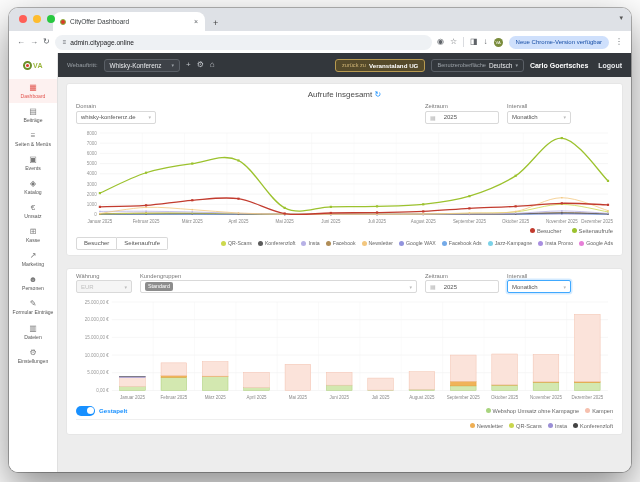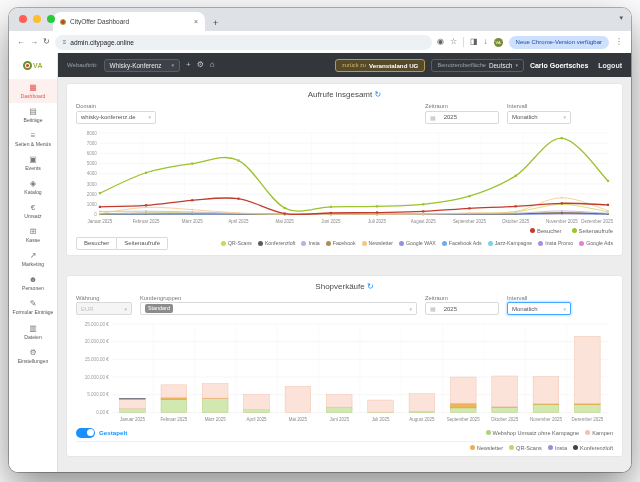--- a/index.html
+++ b/index.html
@@ -43,21 +43,21 @@
 .username{color:#fff;font-size:7px;font-weight:bold;white-space:nowrap}
 .logout{color:#e8eaed;font-size:7px;font-weight:bold;margin-left:4px}
 
 .appbody{flex:1;display:flex;background:#ededed;overflow:hidden}
 .sidebar{width:49px;background:#fff;border-right:1px solid #e0e0e0;padding-top:2px;flex:0 0 auto}
 .sb-item{display:flex;flex-direction:column;align-items:center;gap:1px;padding:4.5px 1px;cursor:pointer}
 .sb-ico{font-size:8px;color:#7a7a7a;line-height:1}
 .sb-lbl{font-size:5.1px;color:#555;text-align:center;line-height:1.2}
 .sb-item.active{background:#fdf1f0}
 .sb-item.active .sb-ico,.sb-item.active .sb-lbl{color:#e25650}
-.main{flex:1;padding:6px 8px 0;display:flex;flex-direction:column;gap:19px;overflow:hidden}
+.main{flex:1;padding:6px 8px 0;display:flex;flex-direction:column;gap:12px;overflow:hidden}
 .card{background:#fff;border:1px solid #e6e6e6;border-radius:3px;padding:4px 9px 5px}
 .card-title{text-align:center;font-size:8px;color:#4a4a4a;margin:2px 0 4px}
 .refresh{color:#1890ff;font-size:8px}
 .filters{display:flex;gap:8px;margin-bottom:4px;padding-right:42px}
 .fgroup{display:flex;flex-direction:column;gap:1.5px}
 .flabel{font-size:5.8px;color:#777}
 .fselect{height:13px;border:1px solid #d9d9d9;border-radius:2px;font-size:6px;color:#555;display:flex;align-items:center;justify-content:space-between;gap:5px;padding:0 4px;background:#fff}
 .fselect.disabled{background:#f5f5f5;color:#bfbfbf}
 .fselect.focused{border-color:#40a9ff;box-shadow:0 0 0 1.5px rgba(24,144,255,.18)}
 .fchev{font-size:5px;color:#bbb}
@@ -485,24 +485,20 @@
               </span>
               <span class="litem">
                 <span class="dot" style="background: rgb(230, 127, 215);"></span>
                 <span>Google Ads</span>
               </span>
             </div>
         </div>
       </div>
 
       <div class="card">
-        <div class="card-title">
-          <span>Shopverkäufe</span>
-          <span class="refresh">↻</span>
-        </div>
         <div class="filters">
           <div class="fgroup" style="width:56px">
             <span class="flabel">Währung</span>
             <span class="fselect disabled">
               <span>EUR</span>
               <span class="fchev">▾</span>
             </span>
           </div>
           <div class="fgroup grow">
             <span class="flabel">Kundengruppen</span>

